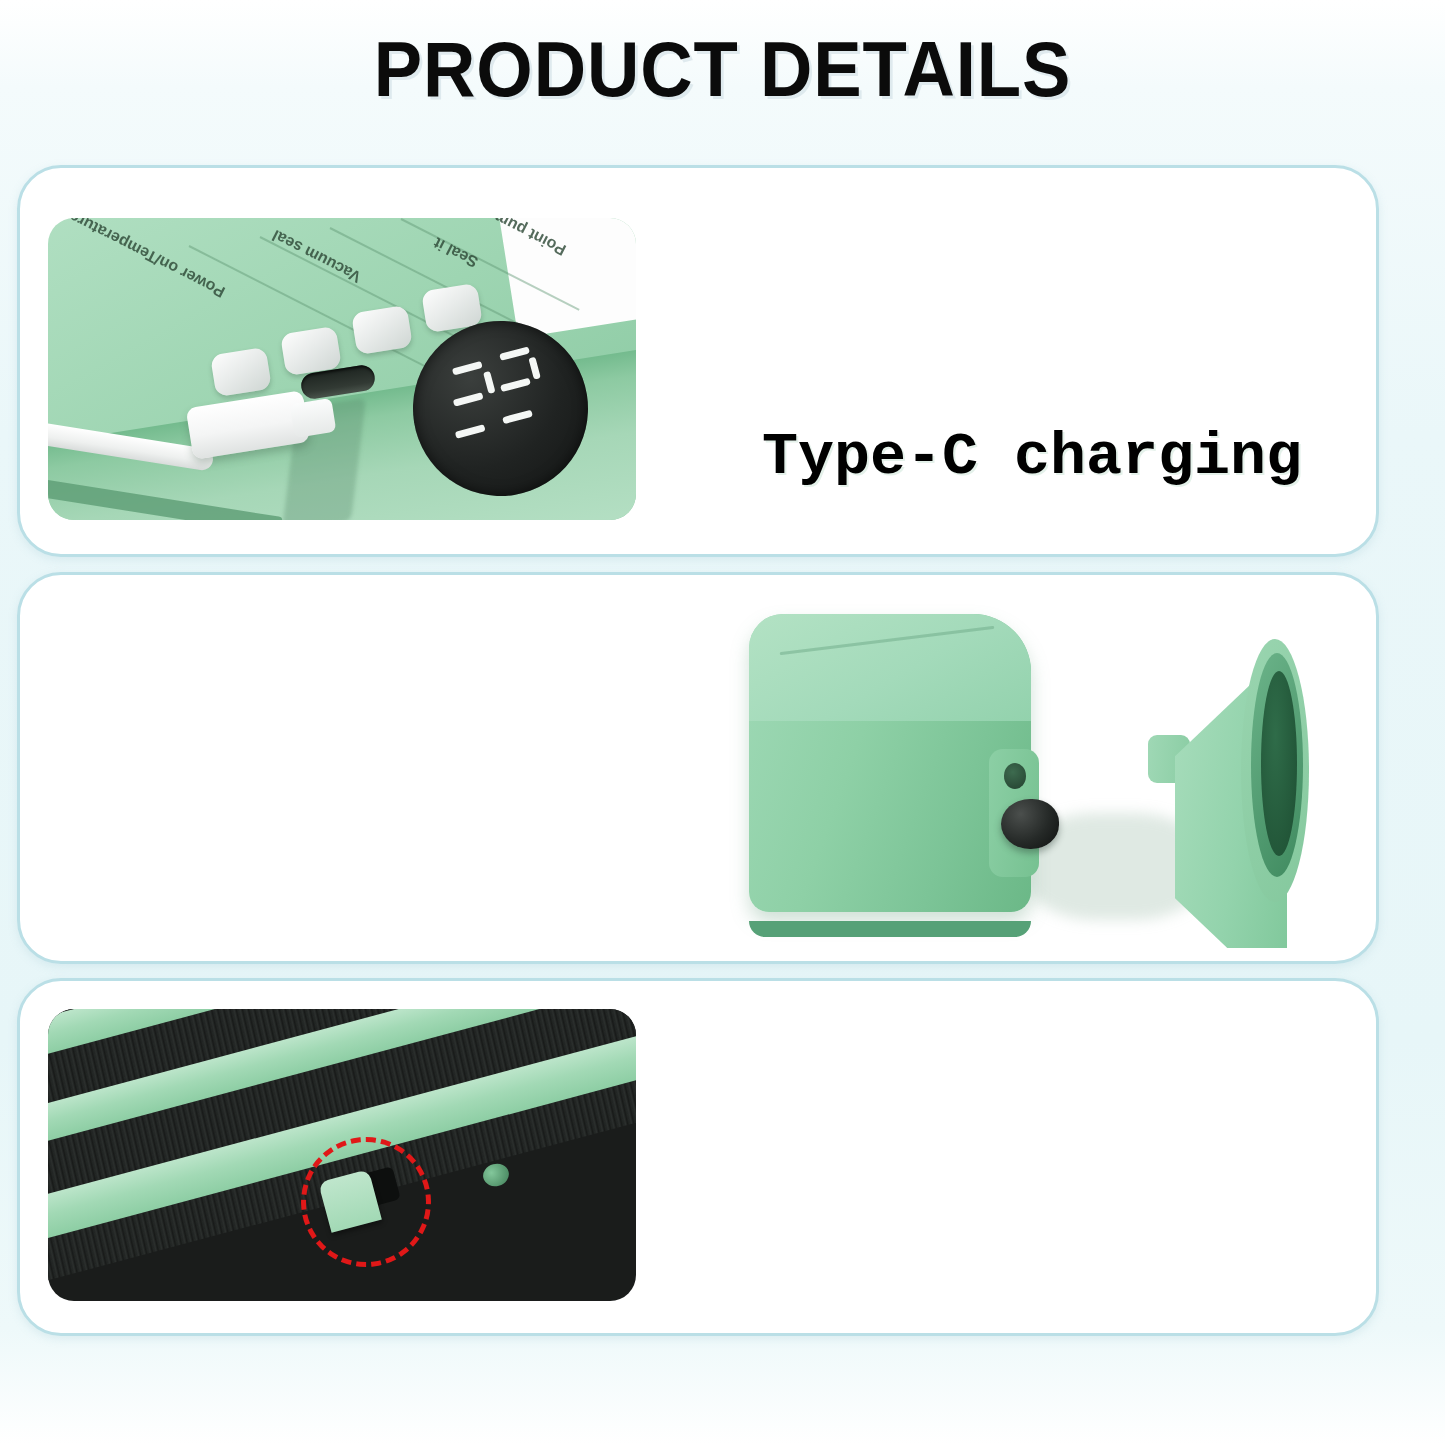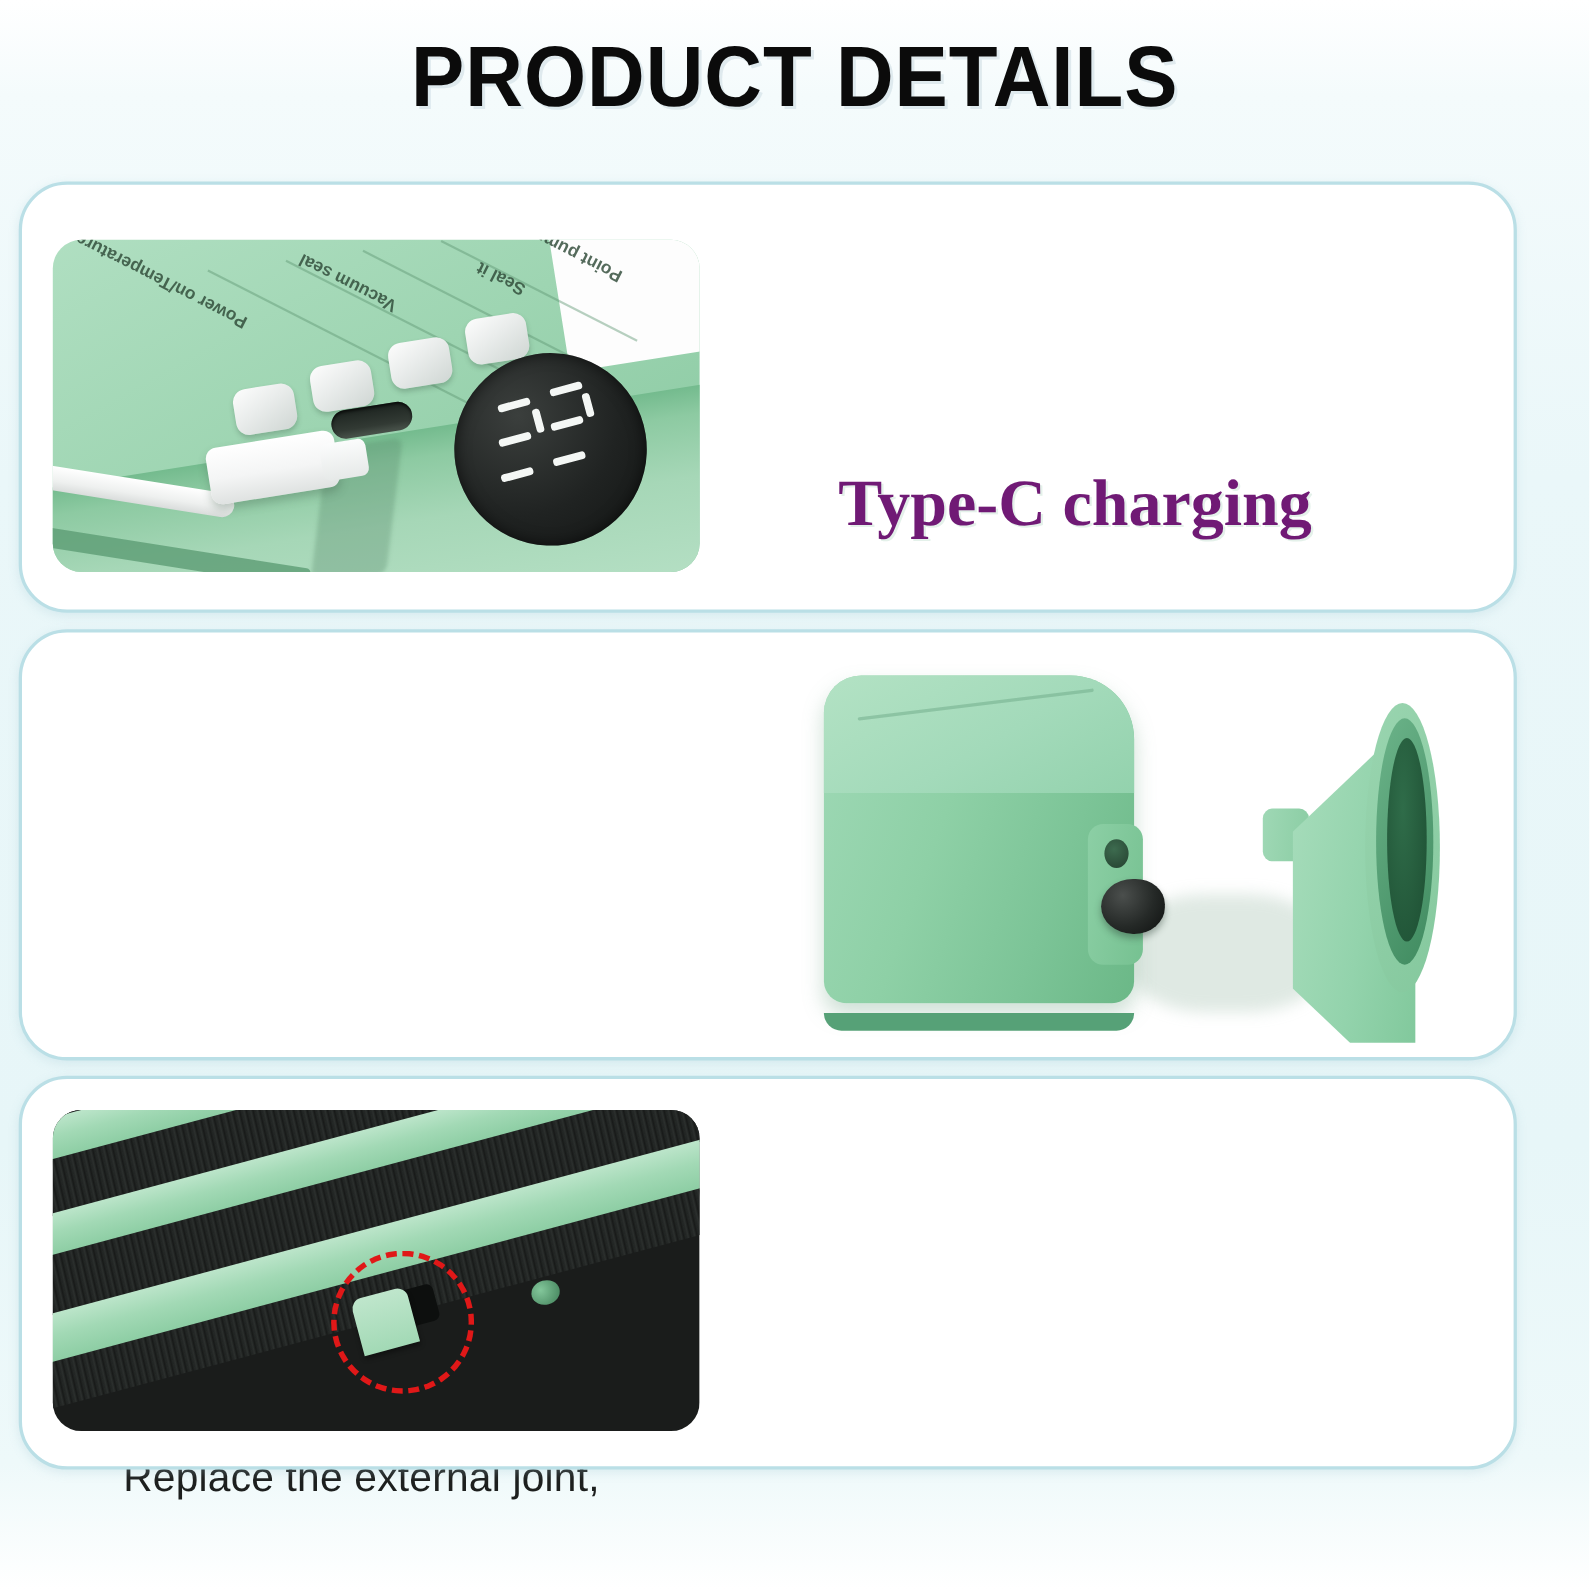--- a/index.html
+++ b/index.html
@@ -311,23 +311,23 @@
     left:74%; top:53%;
     width:26px; height:22px;
     border-radius:50%;
     background:radial-gradient(circle at 35% 35%,#83c79b 0%,#3f7e57 100%);
     transform:rotate(-15deg);
   }
 
   
   .txt { position:absolute; }
   .heading {
-    font-family:Liberation Serif, serif;
+    font-family:Liberation Mono, monospace;
     font-weight:bold;
-    color:#701a75;
+    color:#000000;
     line-height:1.05;
     white-space:nowrap;
     text-shadow:2px 2px 0 rgba(225,240,232,.9);
   }
   .body-line {
     font-family:"Liberation Sans", sans-serif;
     font-weight:300;
     color:#1d1f1e;
     white-space:nowrap;
     letter-spacing:.2px;
@@ -390,21 +390,20 @@
 
     <div class="txt" id="text-1">
       <div class="heading">Type-C charging</div>
     </div>
   </div>
 
   <div class="card" id="card-2">
 
     <div class="txt" id="text-2">
       <div class="heading">Outer joint</div>
-      <div class="body-line">Replace the external joint,</div>
     </div>
 
     <div class="photo" id="photo-2">
       <div class="p2-bg"></div>
       <div class="p2-shadow"></div>
       <div class="p2-device"></div>
       <div class="p2-top"></div>
       <div class="p2-topline"></div>
       <div class="p2-darkband"></div>
       <div class="p2-port-housing"></div>

